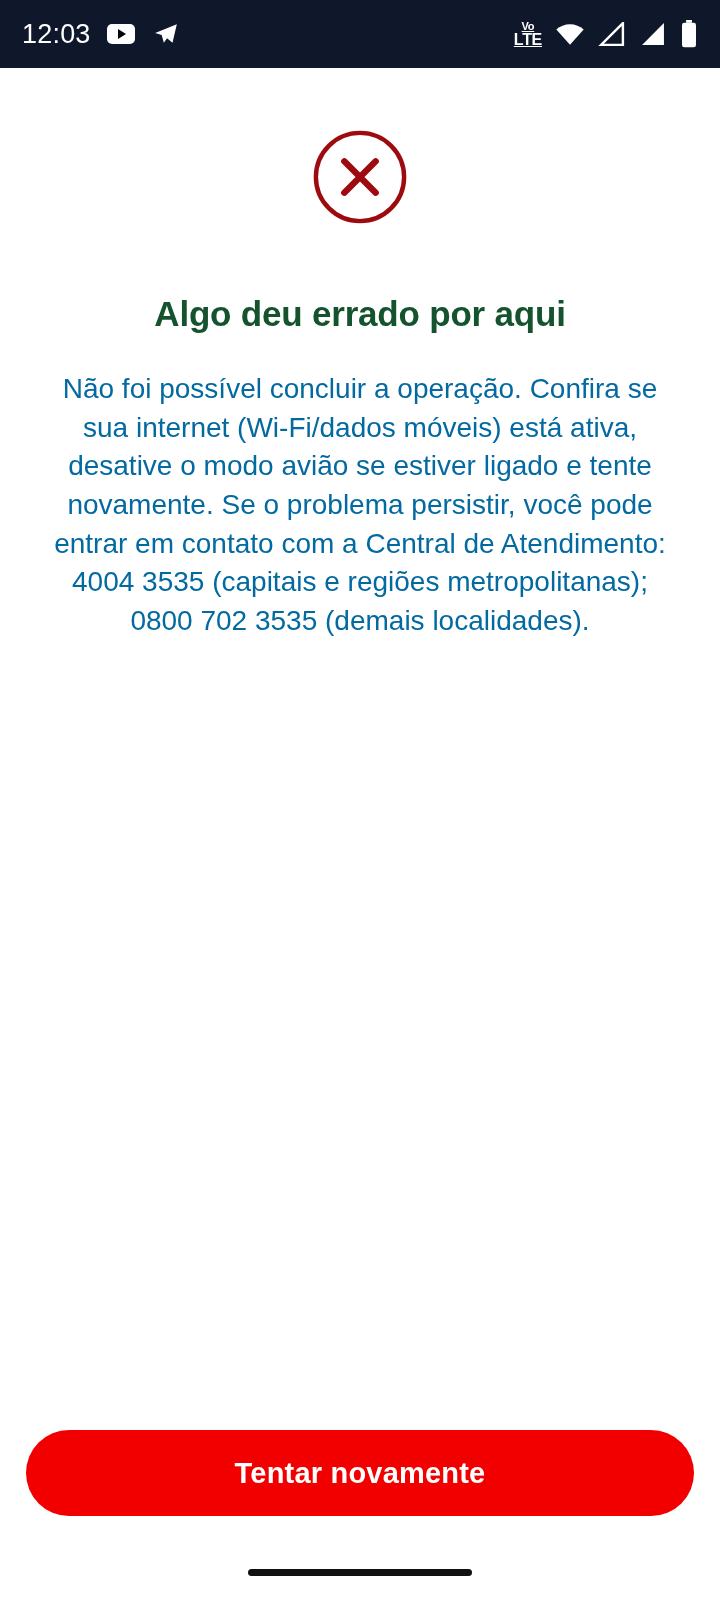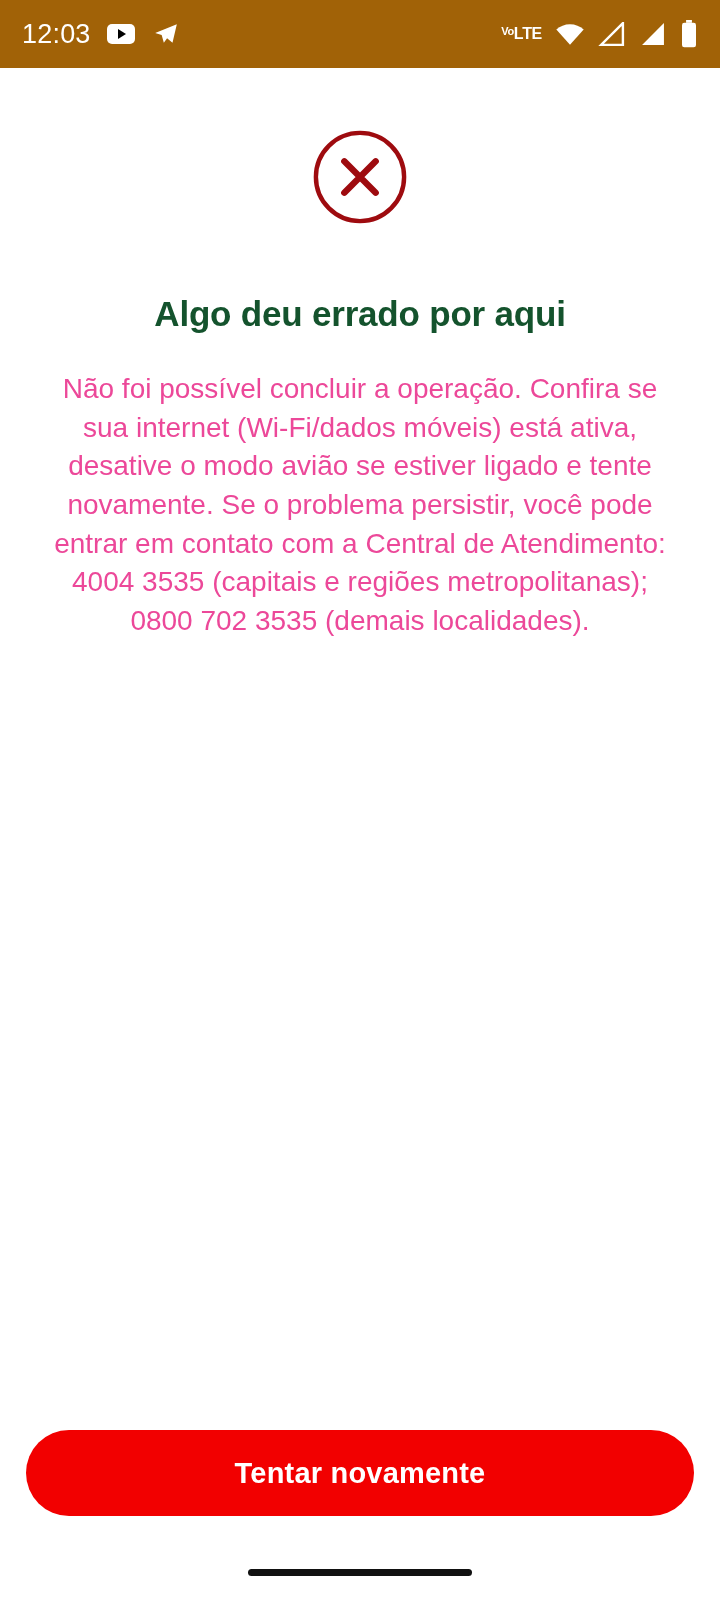--- a/index.html
+++ b/index.html
@@ -8,21 +8,21 @@
     height: 1600px;
     background: #ffffff;
     font-family: "Liberation Sans", sans-serif;
     overflow: hidden;
   }
   body { position: relative; }
 
   
   .status-bar {
     height: 68px;
-    background: #a16207;
+    background: #0f172a;
     color: #ffffff;
     display: flex;
     align-items: center;
     padding: 0 22px;
     width: 100%;
   }
   .status-left {
     display: flex;
     align-items: center;
     gap: 16px;
@@ -52,25 +52,26 @@
     border-left: 8px solid #000000;
     border-top: 5px solid transparent;
     border-bottom: 5px solid transparent;
   }
   .tg-icon {
     width: 30px; height: 26px;
     display: inline-block;
   }
   .volte-icon {
     display: flex;
-    flex-direction: row;
-    align-items: flex-start;
+    flex-direction: column;
+    align-items: center;
     line-height: 1;
     font-size: 12px;
     font-weight: bold;
+    text-decoration: underline;
   }
   .volte-icon .top { font-size: 11px; letter-spacing: -0.3px; }
   .volte-icon .bot { font-size: 16px; letter-spacing: -0.3px; }
   .wifi-icon { width: 30px; height: 24px; }
   .sig-icon  { width: 28px; height: 24px; }
   .bat-icon  { width: 18px; height: 28px; }
 
   
   .content {
     padding: 0 30px;
@@ -87,21 +88,21 @@
     margin-top: 68px;
     font-size: 35px;
     font-weight: bold;
     color: #14532d;
     letter-spacing: -0.2px;
   }
   .message {
     margin-top: 36px;
     font-size: 28px;
     line-height: 1.38;
-    color: #ec4899;
+    color: #0369a1;
     padding: 0 8px;
   }
 
   
   .cta-wrap {
     position: absolute;
     left: 0; right: 0;
     bottom: 84px;
     padding: 0 26px;
     border-radius: 6px;

